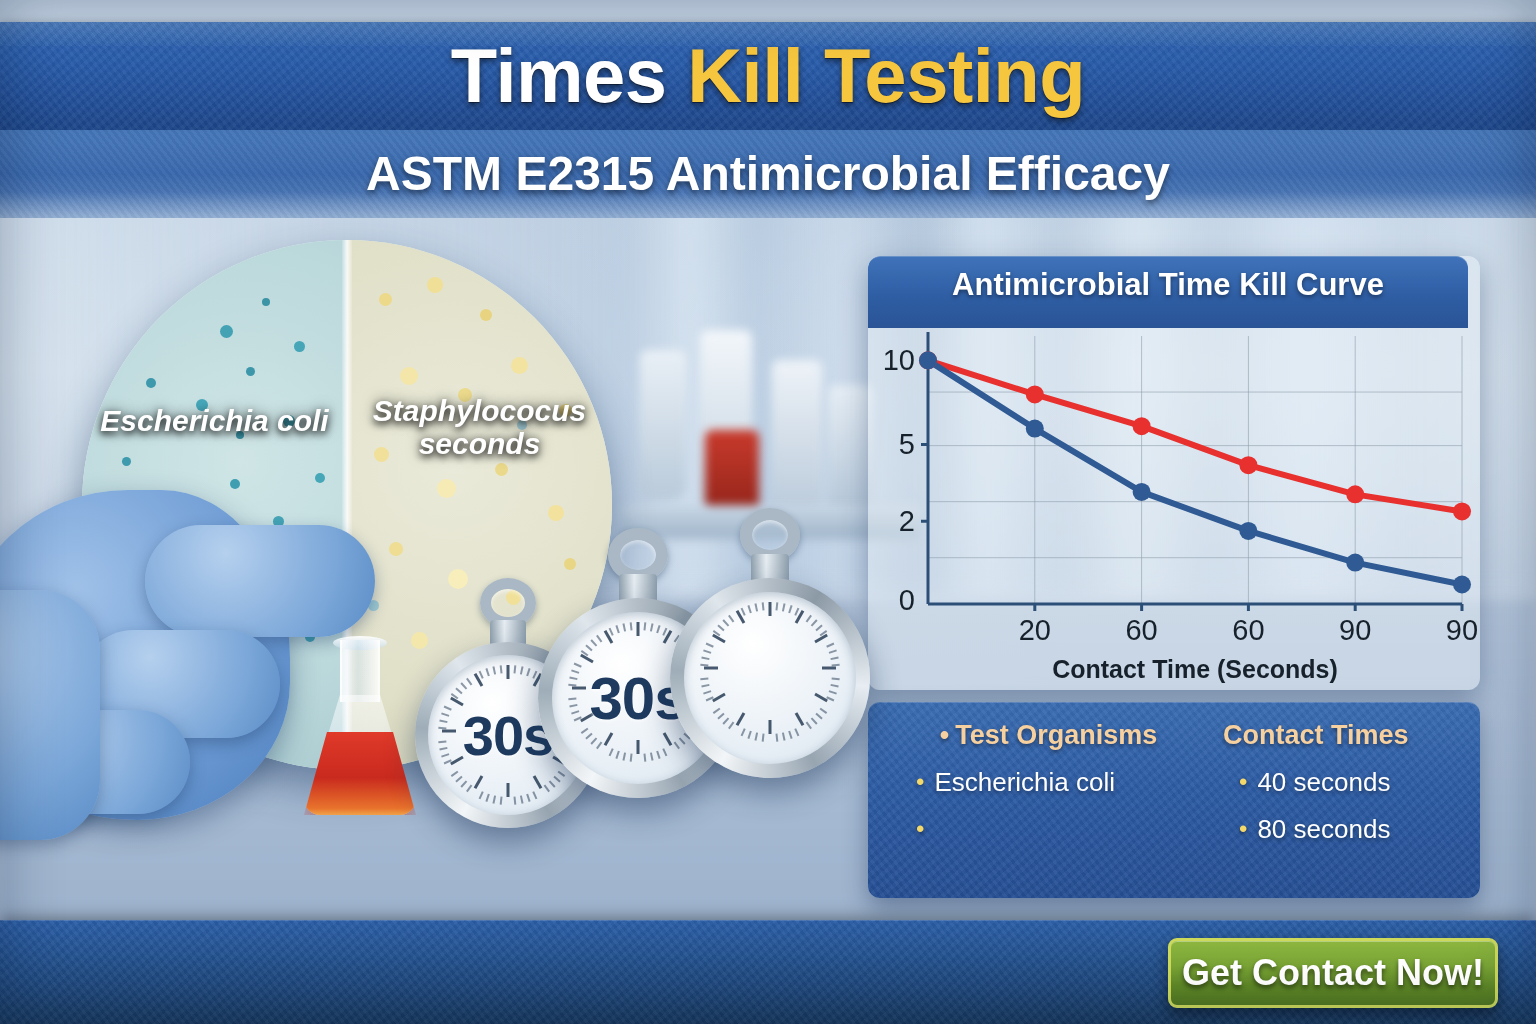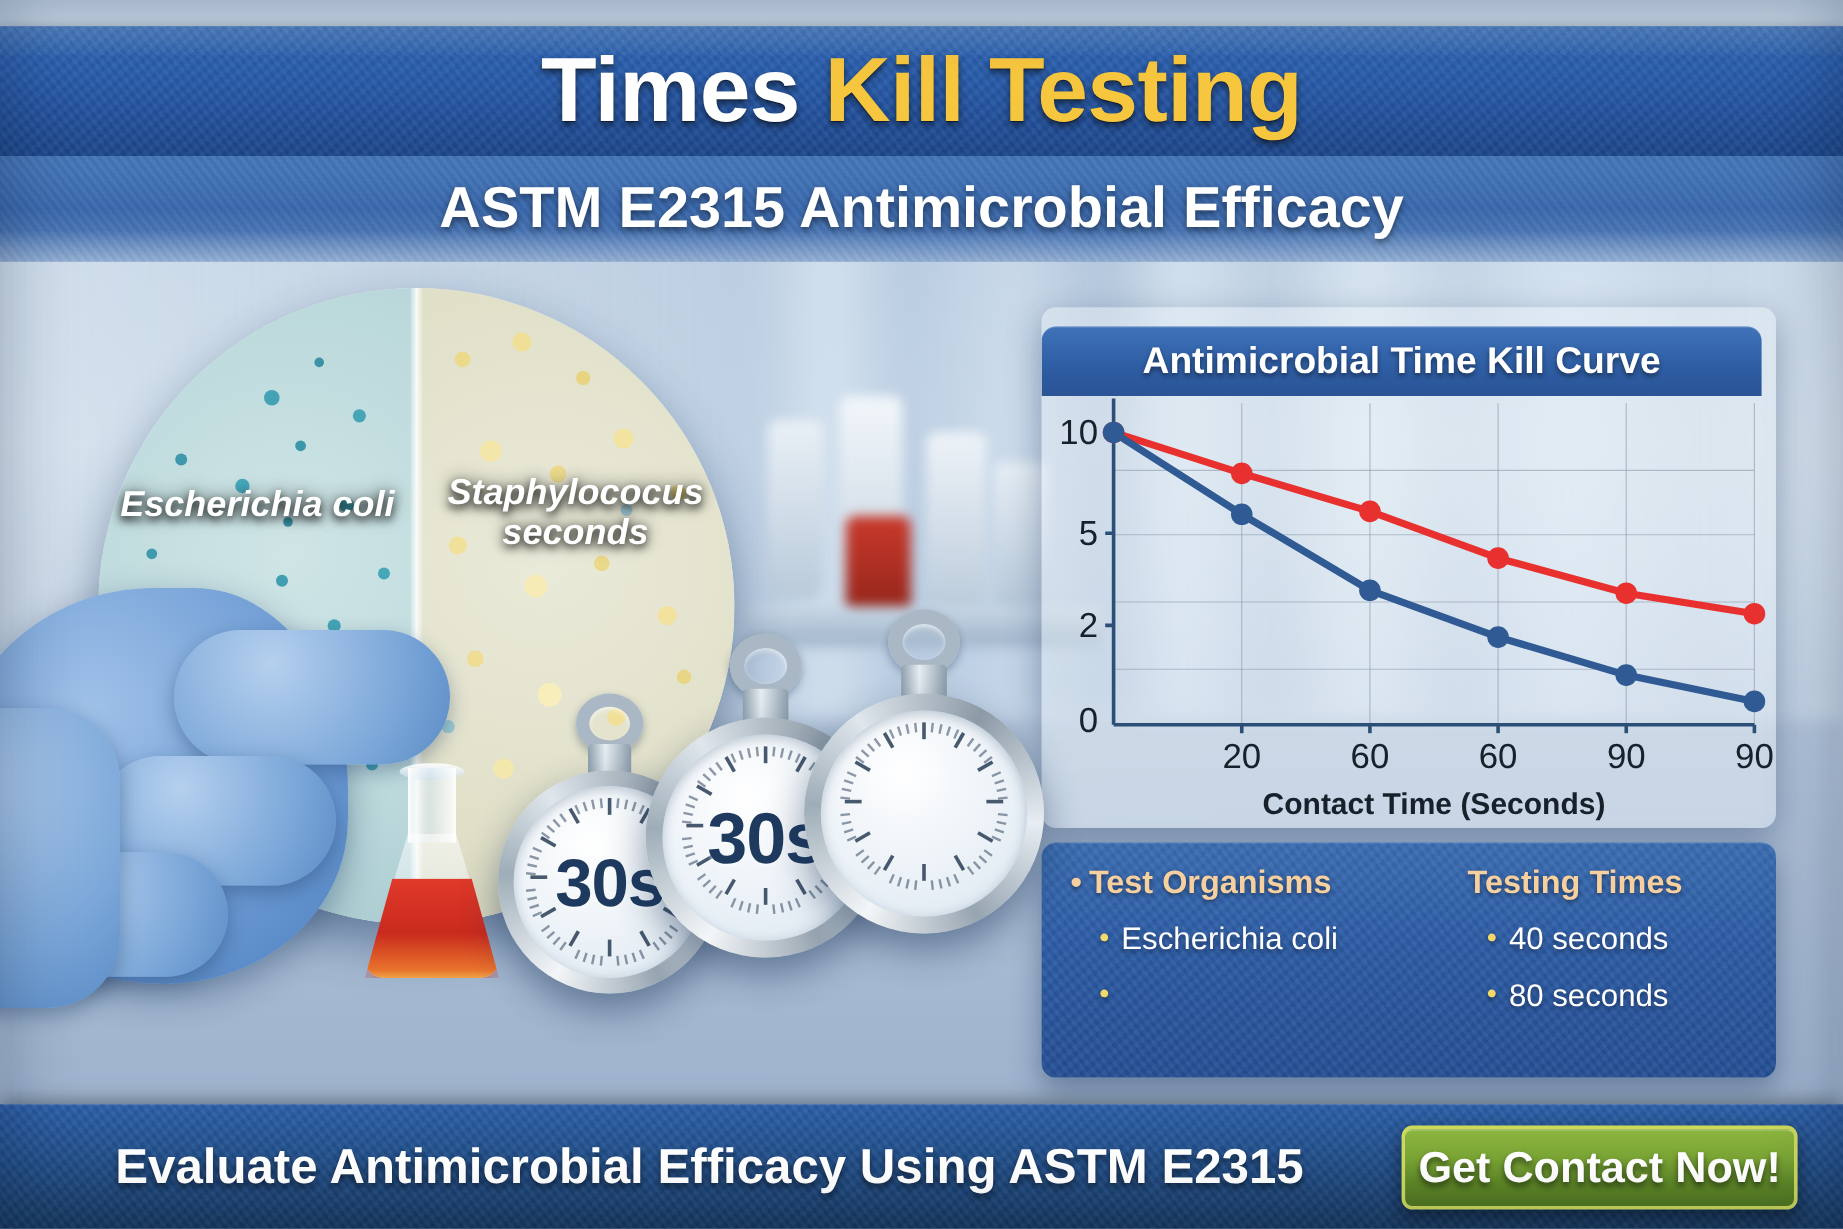--- a/index.html
+++ b/index.html
@@ -220,25 +220,24 @@
 
   
   .chart-panel {
     position:absolute; left:868px; top:256px; width:612px; height:434px;
     border-radius:12px;
     background: rgba(236,243,249,.42);
     box-shadow: 0 10px 28px rgba(15,40,80,.35);
     overflow:hidden;
   }
   .chart-header {
-    position:absolute; left:0; right:12px; top:0; height:58px;
+    position:absolute; left:0; right:12px; top:0; height:72px;
     background: linear-gradient(180deg,#3f73ba 0%, #2f5ea4 55%, #2a5496 100%);
     border-radius:12px 12px 0 0;
     box-shadow: inset 0 1px 0 rgba(255,255,255,.22);
-    margin-top: 16px;
   }
   .chart-header span {
     display:block; text-align:center; line-height:58px;
     color:#fff; font-size:31px; font-weight:700;
     text-shadow: 0 2px 4px rgba(0,0,0,.45);
   }
   .chart-body { position:absolute; left:0; right:0; top:58px; bottom:0; }
   .chart-svg { position:absolute; inset:0; width:100%; height:100%; }
 
   
@@ -257,21 +256,21 @@
   }
   .info-cols { position:relative; z-index:2; display:flex; height:100%; padding:18px 20px 10px 22px; }
   .info-col { flex:1; }
   .info-col.right { flex:0 0 255px; }
   .col-head {
     color:#f7d0a0; font-size:27px; font-weight:700;
     text-shadow: 0 2px 4px rgba(0,0,0,.45);
     white-space:nowrap;
   }
   .col-head .b { color:#f7d0a0; margin-right:6px; }
-  .info-col.left .col-head { padding-left:2px; }
+  .info-col.left .col-head { padding-left:2px;text-align:center; }
   .info-col.right .col-head { padding-left:18px; }
   .info-item {
     display:flex; align-items:flex-start; gap:10px;
     color:#ffffff; font-size:26px; line-height:1.18;
     margin-top:16px;
     text-shadow: 0 2px 4px rgba(0,0,0,.4);
   }
   .info-col.left .info-item { padding-left:26px; }
   .info-col.right .info-item { padding-left:34px; }
   .info-item .dot { color:#f4d96a; font-size:24px; line-height:1.25; }
@@ -1053,34 +1052,33 @@
         </div>
         <div class="info-item">
           <span class="dot">•</span>
           <span class="txt">Escherichia coli</span>
         </div>
         <div class="info-item italic">
           <span class="dot">•</span>
         </div>
       </div>
       <div class="info-col right">
-        <div class="col-head">Testing Times</div>
+        <div class="col-head">Contact Times</div>
         <div class="info-item">
           <span class="dot">•</span>
           <span class="txt">40 seconds</span>
         </div>
         <div class="info-item">
           <span class="dot">•</span>
           <span class="txt">80 seconds</span>
         </div>
       </div>
     </div>
   </div>
 
   <div class="bottom-bar">
-    <div class="bottom-text">Evaluate Antimicrobial Efficacy Using ASTM E2315</div>
     <div class="cta-btn">
       <span>Get Contact Now!</span>
     </div>
   </div>
 
   <div class="frame-edge"></div>
 </div>
 
 </body></html>

